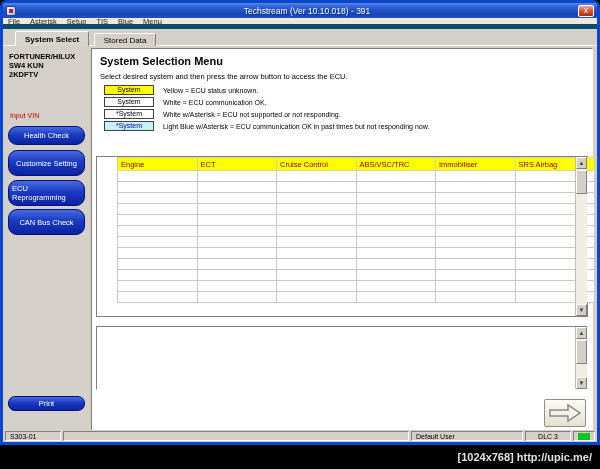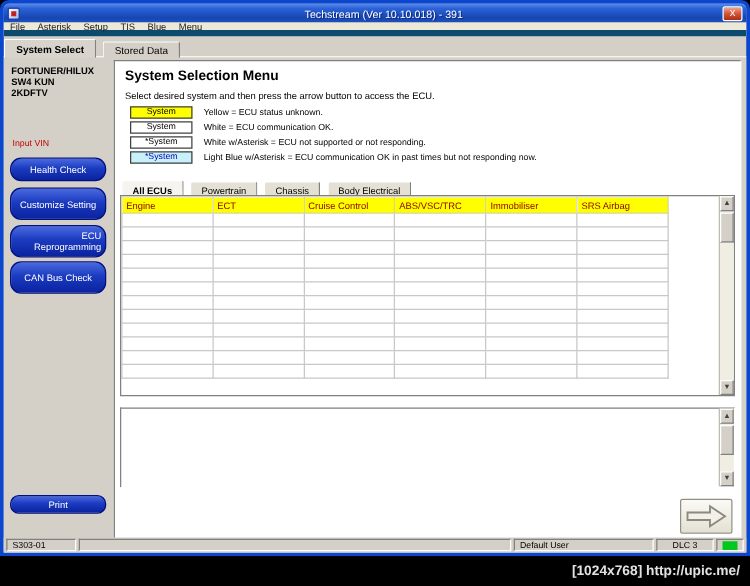--- a/index.html
+++ b/index.html
@@ -46,21 +46,21 @@
     position:absolute; left:0; right:0; top:15px; height:11px;
     background:#ECE9D8; border-bottom:5px solid #0c4a6e;
     display:flex; align-items:center; gap:10px; padding:0 5px;
     font-size:7.5px; color:#222;
   }
   .menu-item { cursor:default; }
 
   
   .tabstrip {
     position:absolute; left:0; right:0; top:26px; height:17px;
-    padding-left:0; border-bottom:1px solid #fff;
+    padding-left:12px; border-bottom:1px solid #fff;
   }
   .tab {
     display:inline-block; vertical-align:bottom;
     margin-top:3px; padding:2px 9px 2px; font-size:8px; color:#000;
     background:#D4D0C8;
     border:1px solid #808080; border-bottom:none;
     border-top-color:#fff; border-left-color:#fff;
     border-radius:2px 2px 0 0;
   }
   .tab.active { font-weight:bold; margin-top:1px; padding-top:3px; padding-bottom:3px; background:#D8D4CC; }
@@ -69,21 +69,21 @@
   .client { position:absolute; left:0; right:0; top:43px; bottom:0; background:#D4D0C8; }
 
   
   .sidebar { position:absolute; left:0; top:0; width:72px; bottom:12px; }
   .vehicle-info { position:absolute; left:6px; top:6px; font-size:7.5px; font-weight:bold; color:#000; line-height:9px; white-space:nowrap; }
   .input-vin { position:absolute; left:7px; top:66px; font-size:7px; color:#C00000; cursor:default; }
   .side-btn {
     position:absolute; left:5px; width:77px;
     background:linear-gradient(180deg,#4A6AE0 0%,#1B3BC0 45%,#0A23A0 100%);
     border:1px solid #001080; border-radius:9px;
-    color:#fff; font-size:7.5px; line-height:9px; text-align:right;
+    color:#fff; font-size:7.5px; line-height:9px; text-align:left;
     display:flex; align-items:center; justify-content:center;
     padding:1px 3px; cursor:default;
   }
   .btn-health   { top:80px;  height:19px; }
   .btn-custom   { top:104px; height:26px; }
   .btn-reprog   { top:134px; height:26px; }
   .btn-canbus   { top:163px; height:26px; }
   .btn-print    { top:350px; height:15px; border-radius:7px; }
   .btn-mainmenu { top:369px; height:15px; border-radius:7px; }
 
@@ -118,21 +118,21 @@
     border-top-color:#fff; border-left-color:#fff;
     border-radius:2px 2px 0 0; margin-right:1px;
   }
   .etab.active { font-weight:bold; background:#F6F4EE; padding-top:3px; }
 
   
   .table-wrap {
     position:absolute; left:4px; top:107px; width:492px; height:161px;
     border:1px solid #808080; background:#fff;
   }
-  table.ecu { border-collapse:collapse; table-layout:fixed; width:438px; }
+  table.ecu { border-collapse:collapse; table-layout:fixed; width:478px;margin-left:20px; }
   table.ecu th {
     background:#FFFF00; color:#8B0000; font-size:7.5px; font-weight:normal;
     text-align:left; padding:1px 3px; height:13px;
     border:1px solid #D8D890; white-space:nowrap; overflow:hidden;
   }
   table.ecu td {
     height:11px; border:1px solid #C8C8C8; background:#fff;
   }
 
   
@@ -244,26 +244,20 @@
         <div class="legend-row">
           <span class="legend-box white">*System</span>
           <span class="legend-text">White w/Asterisk = ECU not supported or not responding.</span>
         </div>
         <div class="legend-row">
           <span class="legend-box blue">*System</span>
           <span class="legend-text">Light Blue w/Asterisk = ECU communication OK in past times but not responding now.</span>
         </div>
       </div>
 
-      <div class="ecu-tabs">
-        <span class="etab active">All ECUs</span>
-        <span class="etab">Powertrain</span>
-        <span class="etab">Chassis</span>
-        <span class="etab">Body Electrical</span>
-      </div>
 
       <div class="table-wrap">
         <table class="ecu">
           <thead>
             <tr>
               <th>Engine</th>
               <th>ECT</th>
               <th>Cruise Control</th>
               <th>ABS/VSC/TRC</th>
               <th>Immobiliser</th>

